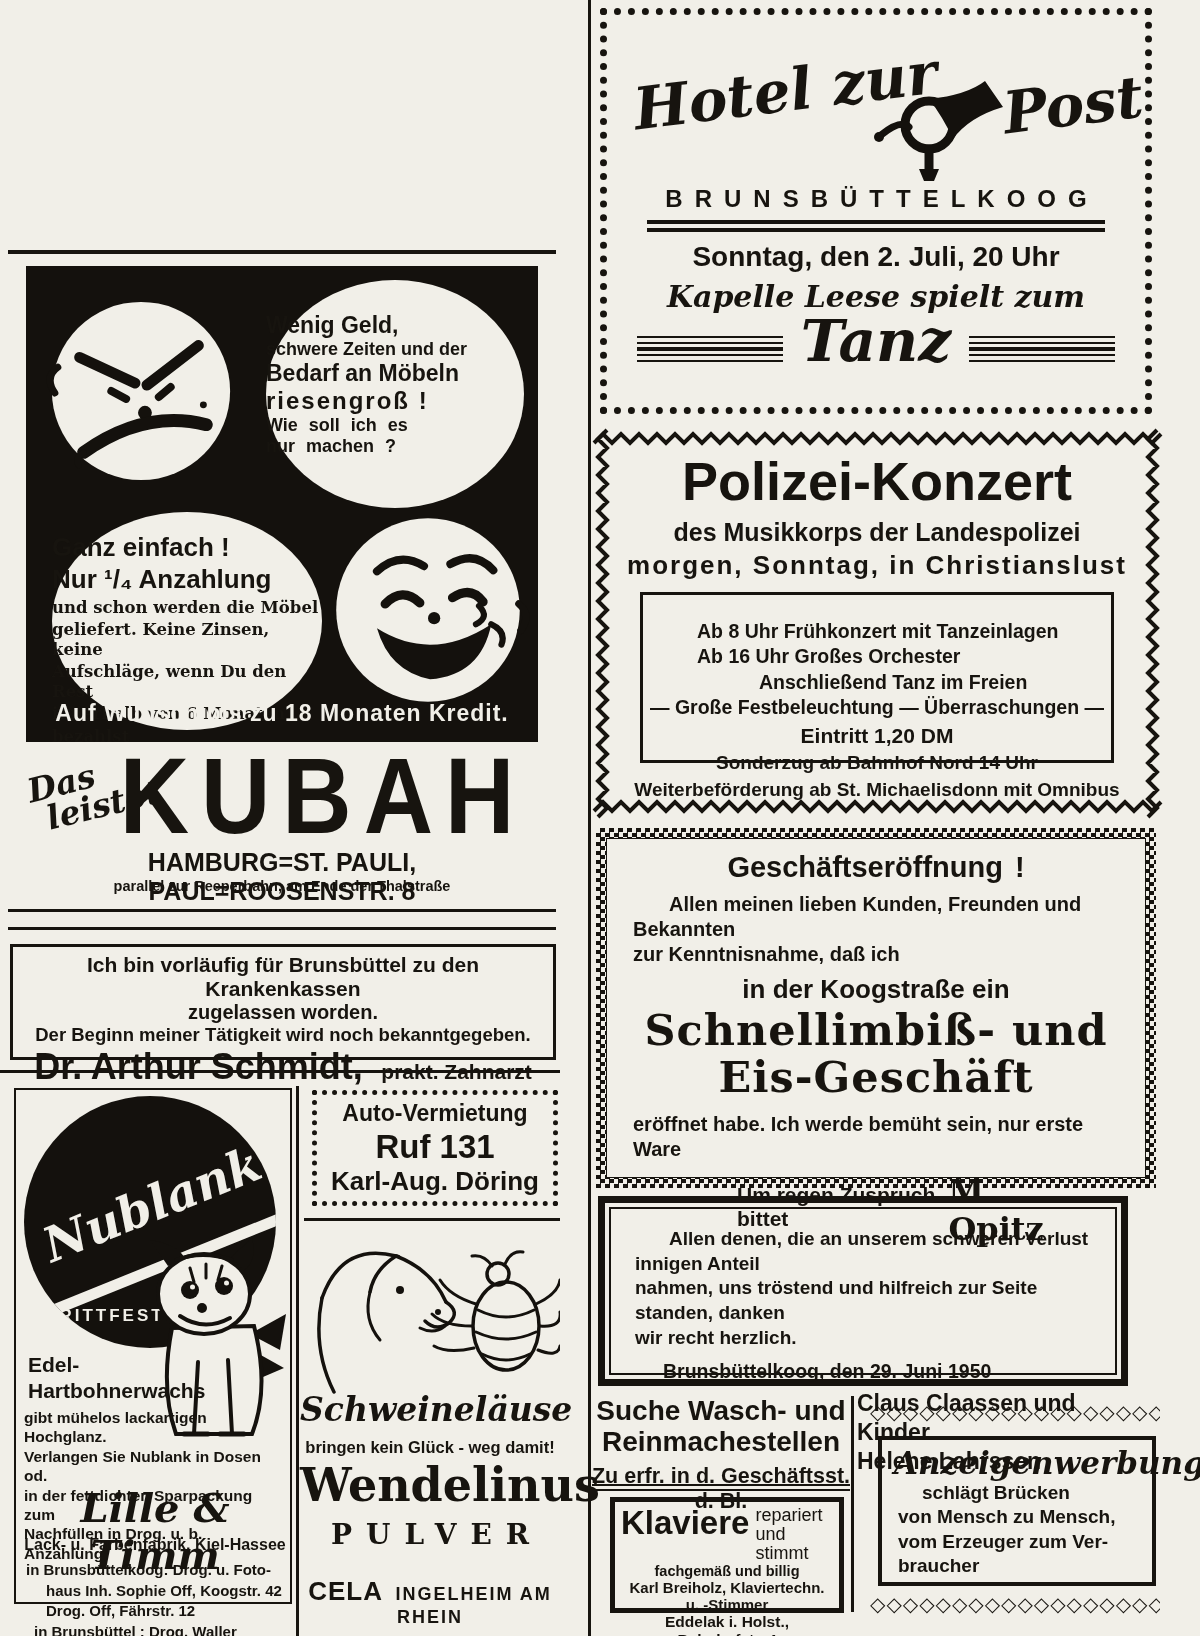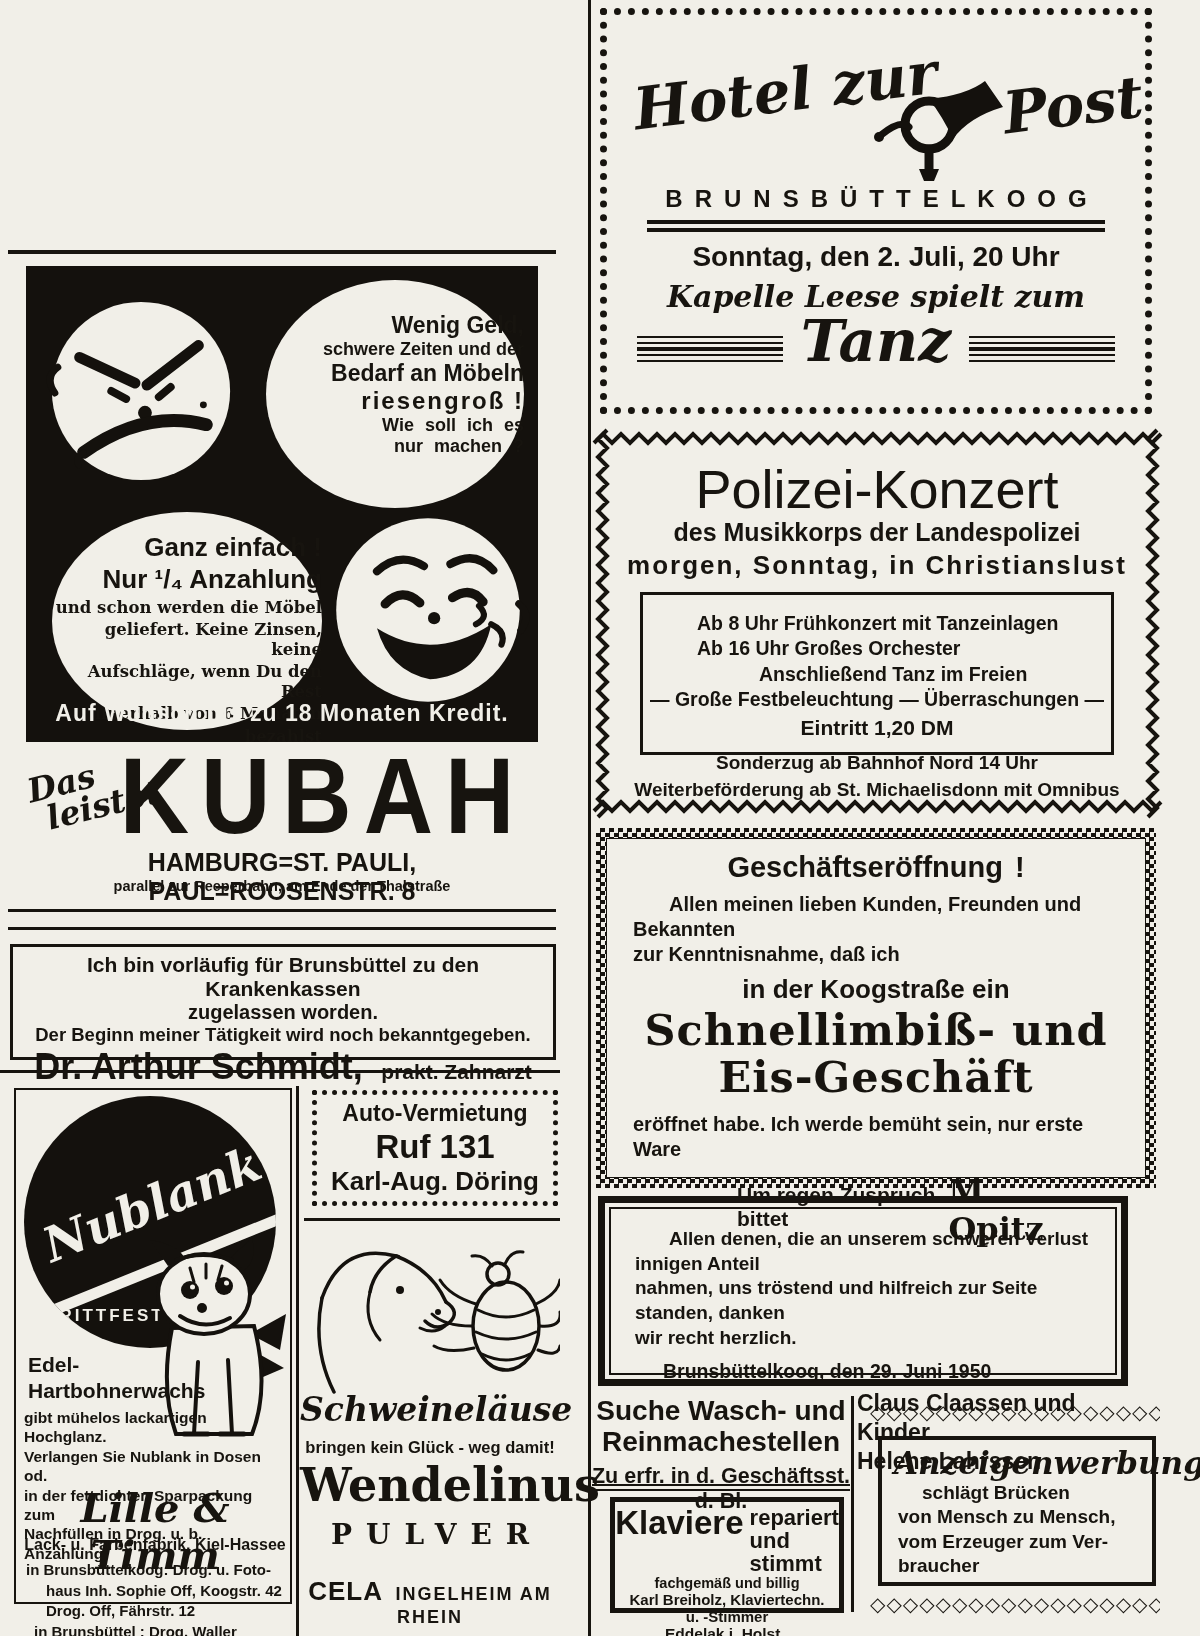--- a/index.html
+++ b/index.html
@@ -16,21 +16,21 @@
   #l-hr3{left:0;top:1070px;width:560px;height:3px;}
   #mid-vdiv{left:296px;top:1086px;width:3px;height:550px;}
   #auto-hr{left:304px;top:1218px;width:256px;height:3px;}
   #suche-hr-a{left:592px;top:1484px;width:258px;height:2px;}
   #suche-hr-b{left:592px;top:1489px;width:258px;height:2px;}
   #br-vdiv{left:851px;top:1396px;width:3px;height:216px;}
 
   
   #kubah{left:26px;top:266px;width:512px;height:630px;}
   #kb-black{position:absolute;left:0;top:0;width:512px;height:476px;background:#14110d;}
-  .bubble{position:absolute;background:#f1efe8;border-radius:50%;text-align:right;box-sizing:border-box;}
+  .bubble{position:absolute;background:#f1efe8;border-radius:50%;text-align:left;box-sizing:border-box;}
   #kb-bub-r{left:240px;top:14px;width:258px;height:228px;padding-top:32px;}
   #kb-bub-l{left:26px;top:246px;width:270px;height:218px;padding-top:20px;}
   #kb-angry{left:16px;top:26px;width:198px;height:198px;}
   #kb-happy{left:300px;top:242px;width:204px;height:204px;}
   .kb-r1{font-size:23px;font-weight:800;}
   .kb-r2{font-size:18px;font-weight:700;}
   .kb-r3{font-size:23px;font-weight:800;}
   .kb-r4{font-size:24px;font-weight:800;letter-spacing:2px;}
   .kb-r5{font-size:18px;font-weight:700;word-spacing:6px;}
   .kb-l1{font-size:26px;font-weight:800;}
@@ -113,25 +113,25 @@
   .flourish{width:146px;height:26px;
     background:linear-gradient(#17140f 0 0) 0 11px/100% 4px no-repeat,
                repeating-linear-gradient(180deg,#17140f 0 2px,transparent 2px 6px);}
   #ht-tanz{font-family:"DejaVu Serif",serif;font-style:italic;font-weight:800;font-size:58px;margin-top:-16px;}
 
   
   #polizei{left:594px;top:430px;width:566px;height:384px;}
   .zz{position:absolute;overflow:visible;}
   .zz path{stroke:#17140f;stroke-width:4;fill:none;}
   #pz-zt{left:0;top:2px;} #pz-zb{left:0;top:370px;} #pz-zl{left:2px;top:0;} #pz-zr{left:552px;top:0;}
-  #pz-title{position:absolute;left:0;top:20px;width:100%;text-align:center;font-size:54px;font-weight:400;margin-top:8px;}
+  #pz-title{position:absolute;left:0;top:20px;width:100%;text-align:center;font-size:54px;font-weight:700;}
   #pz-sub1{position:absolute;left:0;top:88px;width:100%;text-align:center;font-size:25px;font-weight:800;}
   #pz-sub2{position:absolute;left:0;top:120px;width:100%;text-align:center;font-size:26px;font-weight:800;letter-spacing:2px;}
   #pz-box{position:absolute;left:46px;top:162px;width:474px;border:3px solid #17140f;
-          box-sizing:border-box;padding:16px 0 10px;}
+          box-sizing:border-box;padding:24px 0 10px;}
   .pz-p{font-size:19.5px;font-weight:800;line-height:1.3;}
   .pz-p0,.pz-p1{padding-left:54px;}
   .pz-p2{padding-left:116px;}
   .pz-p3{text-align:center;}
   .pz-p4{text-align:center;font-size:21px;margin-top:2px;}
   #pz-notes{position:absolute;left:0;top:320px;width:100%;text-align:center;font-size:19px;
             font-weight:800;line-height:1.42;}
 
   
   #ero-wrap{left:596px;top:828px;width:560px;height:360px;box-sizing:border-box;padding:10px;
@@ -160,21 +160,21 @@
 
   
   #suche{left:588px;top:1396px;width:266px;text-align:center;}
   .su-l{font-size:28px;font-weight:900;line-height:1.1;}
   #su-l3{font-size:21.5px;font-weight:700;margin-top:6px;}
   #klav{left:610px;top:1497px;width:234px;height:116px;border:5px solid #17140f;box-sizing:border-box;
         padding:2px 6px;text-align:center;}
   #kl-row{display:flex;align-items:flex-start;justify-content:center;gap:6px;}
   #kl-brand{font-size:33px;font-weight:900;}
   #kl-right{text-align:left;padding-top:2px;}
-  .kl-r{font-size:22px;font-weight:700;line-height:1.05;}
+  .kl-r{font-size:18px;font-weight:400;line-height:1.05;}
   .kl-s1{font-size:14.5px;font-weight:700;}
   .kl-s2{font-size:15px;font-weight:800;}
   .kl-s3{font-size:15.5px;font-weight:800;}
 
   
   .diamond-row{position:absolute;width:290px;overflow:hidden;white-space:nowrap;font-size:20px;
                letter-spacing:1px;}
   .diamond-row::before{content:"◇◇◇◇◇◇◇◇◇◇◇◇◇◇◇◇◇◇◇◇◇◇";}
   #dia-top{left:870px;top:1400px;}
   #dia-bot{left:870px;top:1592px;}

